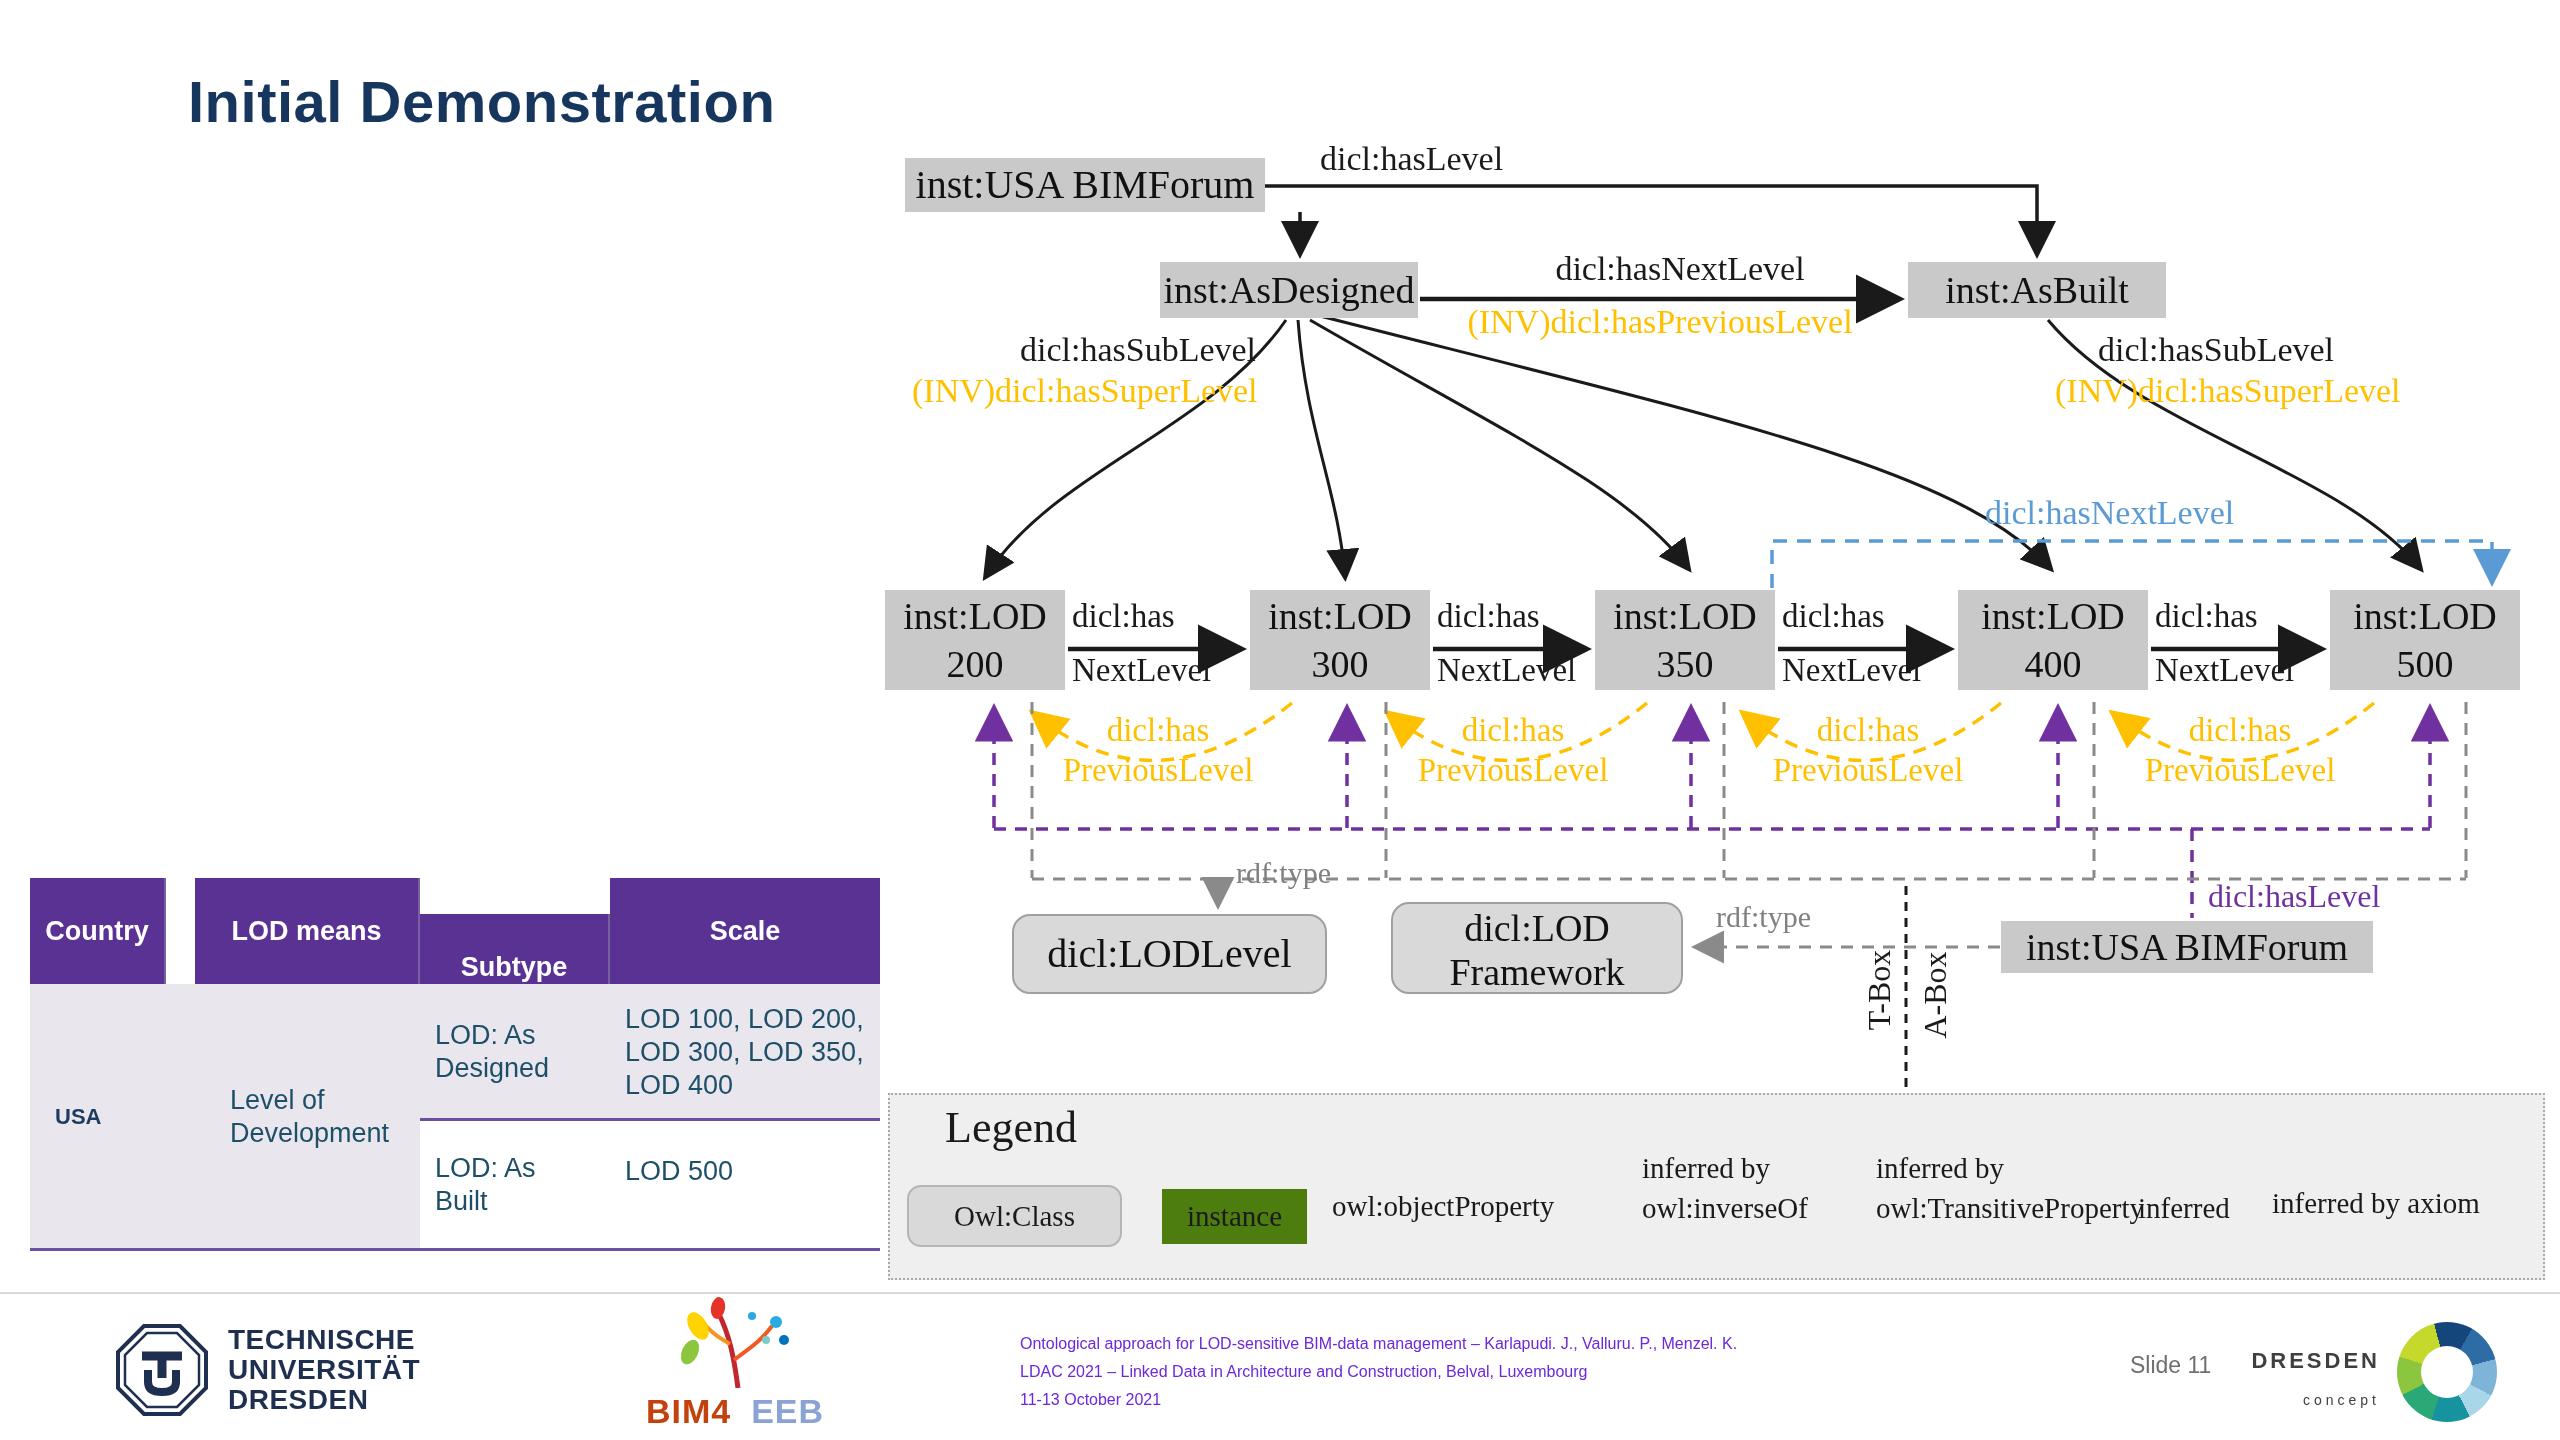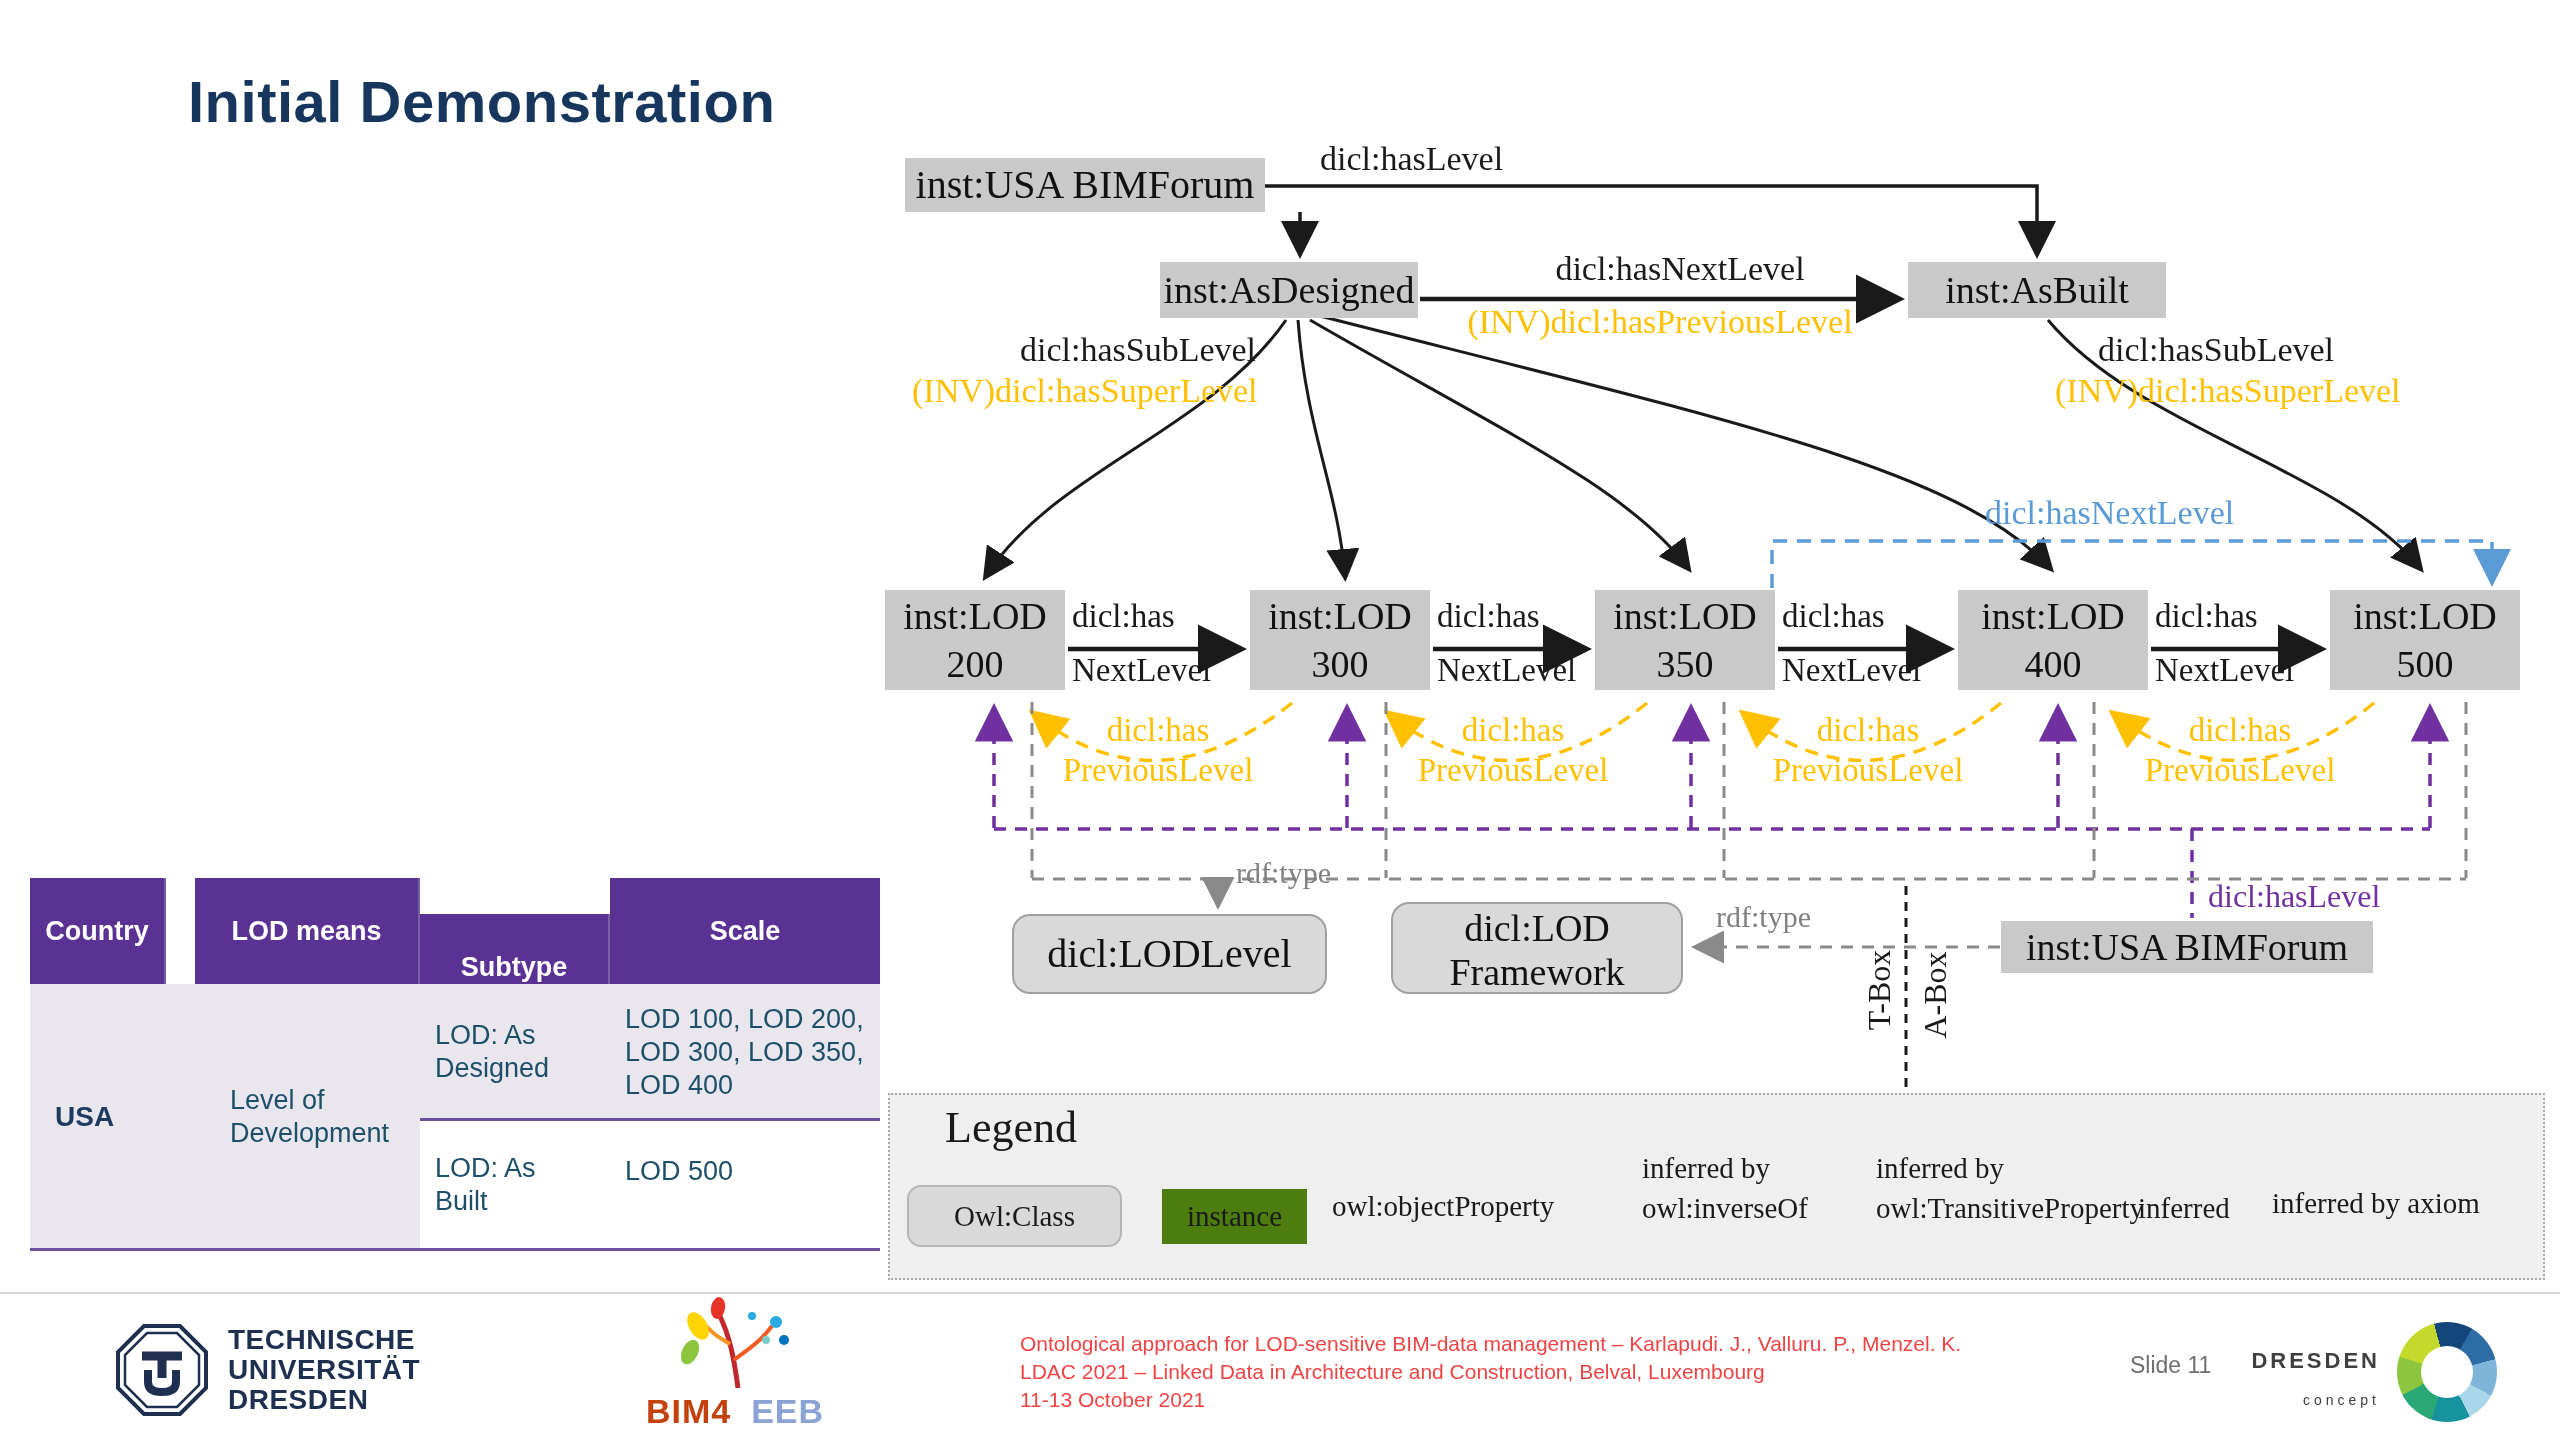--- a/index.html
+++ b/index.html
@@ -28,21 +28,21 @@
              font-weight:bold; font-size:27px; display:flex; align-items:center;
              justify-content:center; border-right:2px solid #75619f; }
   .tbl .cell { position:absolute; color:#1d5068; font-size:27px; display:flex;
                align-items:center; }
   
   .legend { left:888px; top:1093px; width:1657px; height:187px; background:#efefef;
             border:2px dotted #a9a9a9; }
   .legend .it { position:absolute; font-family:"Liberation Serif","DejaVu Serif",serif;
                 font-size:29px; color:#1a1a1a; white-space:nowrap; }
   
-  .foot-text { color:#ef4444; font-size:21px; line-height:28px; }
+  .foot-text { color:#6d28d9; font-size:16px; line-height:28px; }
   .ring { position:absolute; width:100px; height:100px; border-radius:50%;
           background:conic-gradient(from -15deg,#14467c 0 45deg,#2d6ca5 45deg 90deg,
             #7fb4d9 90deg 133deg,#a9d6e8 133deg 168deg,#17939f 168deg 213deg,
             #2aa876 213deg 258deg,#8cc63f 258deg 303deg,#c5d92d 303deg 360deg); }
   .ring::after { content:""; position:absolute; left:24px; top:24px; width:52px;
                  height:52px; border-radius:50%; background:#fff; }
 </style>
 </head>
 <body>
 
@@ -197,21 +197,21 @@
     <div class="hd" style="left:390px; width:190px;margin-top:36px;">Subtype</div>
     <div class="hd" style="left:580px; width:270px; border-right:none;">Scale</div>
 
     <div class="abs" style="left:0; top:106px; width:390px; height:266px; background:#e9e6ee;"></div>
     <div class="abs" style="left:390px; top:106px; width:460px; height:136px; background:#e9e6ee;"></div>
     <div class="abs" style="left:390px; top:242px; width:460px; height:130px; background:#ffffff;"></div>
 
     <div class="abs" style="left:390px; top:240px; width:460px; height:3px; background:#6b4fa0;"></div>
     <div class="abs" style="left:0; top:370px; width:850px; height:3px; background:#6b4fa0;"></div>
 
-    <div class="cell" style="left:25px; top:106px; width:130px; height:266px; font-weight:bold; color:#1d3a5f; font-size:28px;">USA</div>
+    <div class="cell" style="left:25px; top:106px; width:130px; height:266px; font-weight:bold; color:#1d3a5f; font-size:22px;">USA</div>
     <div class="cell" style="left:200px; top:106px; width:175px; height:266px; line-height:33px;">Level of Development</div>
     <div class="cell" style="left:405px; top:106px; width:160px; height:136px; line-height:33px;">LOD: As Designed</div>
     <div class="cell" style="left:595px; top:106px; width:245px; height:136px; line-height:33px;">LOD 100, LOD 200, LOD 300, LOD 350, LOD 400</div>
     <div class="cell" style="left:405px; top:242px; width:160px; height:130px; line-height:33px;">LOD: As Built</div>
     <div class="cell" style="left:595px; top:228px; width:245px; height:130px;">LOD 500</div>
   </div>
 
   <div class="abs legend">
     <div class="it" style="left:55px; top:7px; font-size:44px;">Legend</div>
     <div class="it" style="left:17px; top:90px; width:215px; height:62px; background:#d9d9d9; border:2px solid #b5b5b5; border-radius:14px; text-align:center; line-height:58px;">Owl:Class</div>

